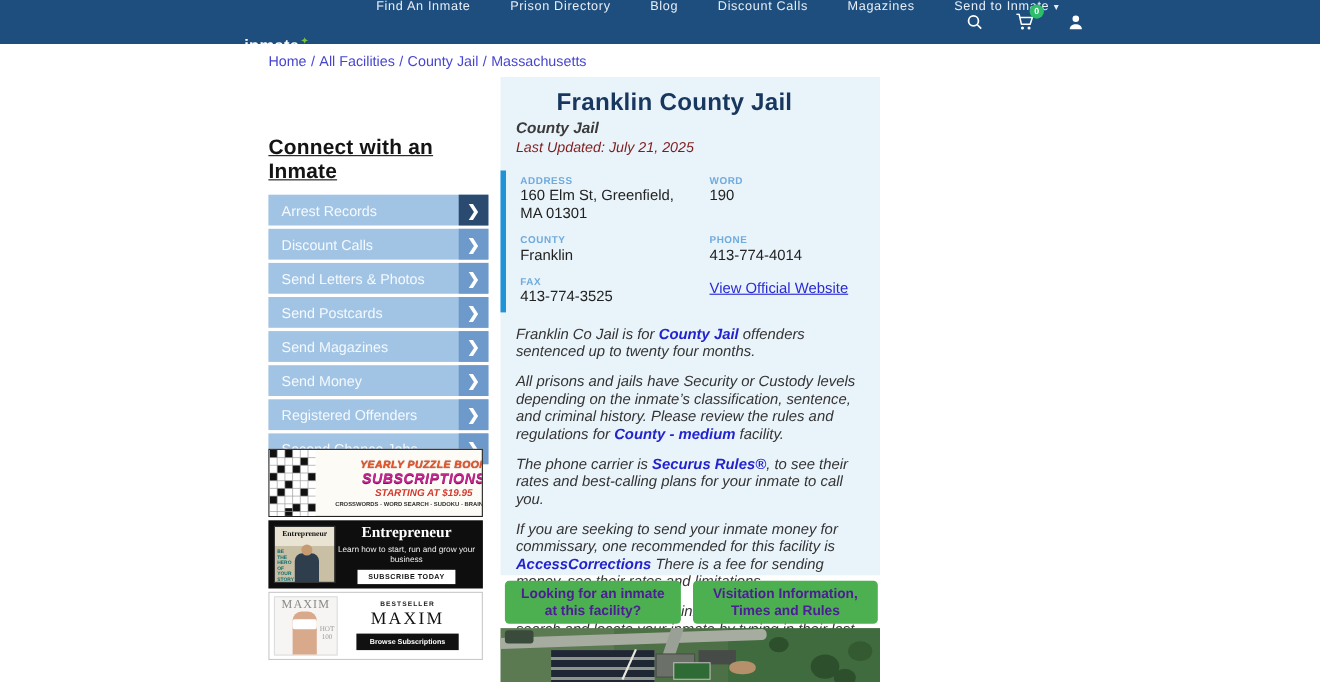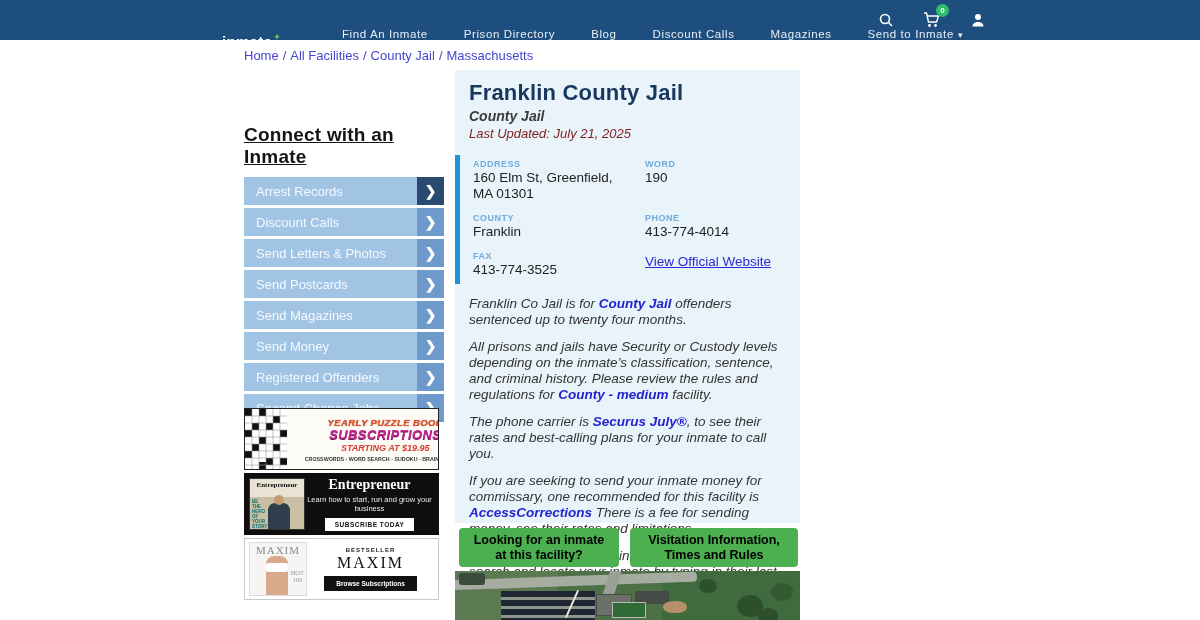--- a/index.html
+++ b/index.html
@@ -6,21 +6,21 @@
   html,body { width:1200px; height:620px; background:#ffffff; overflow:hidden;
               font-family:"Liberation Sans", sans-serif; }
   #app { position:relative; width:1200px; height:448px; background:#fff; }
 
   
   .navbar { position:absolute; left:0; top:0; width:1200px; height:40px; background:#1D4E7E; }
   .logo { position:absolute; left:222px; top:9px; display:flex; align-items:center; cursor:pointer; }
   .logo-inmate { color:#fff; font-weight:bold; font-size:15px; letter-spacing:.3px; }
   .logo-star { color:#7DC242; font-size:9px; margin:-8px 1px 0 1px; }
   .logo-aid { color:#fff; font-weight:bold; font-size:18px; border:1.5px solid #fff; border-radius:2px; padding:0 3px 1px 3px;margin-top:40px; }
-  .nav-links { position:absolute; left:342px; top:0; height:40px; display:flex; align-items:flex-end; gap:36px; }
+  .nav-links { position:absolute; left:342px; top:0; height:40px; display:flex; align-items:flex-start; gap:36px; }
   .nav-link { color:#E8EEF5; font-size:11.5px; letter-spacing:.6px; cursor:pointer; white-space:nowrap; }
   .nav-caret { font-size:9px; margin-left:4px; }
   .nav-icons { position:absolute; left:876px; top:0; height:40px; display:flex; align-items:center; gap:26px; }
   .icon-btn { position:relative; width:20px; height:20px; cursor:pointer; display:flex; align-items:center; justify-content:center; }
   .icon-btn svg { display:block; }
   .cart-badge { position:absolute; right:-7px; top:-6px; min-width:13px; height:13px; border-radius:50%;
                 background:#2EBD6B; color:#fff; font-size:8px; font-weight:bold;
                 display:flex; align-items:center; justify-content:center; }
 
   
@@ -82,37 +82,37 @@
             color:#9B9B9B; line-height:7px; text-align:center; white-space:pre-line; }
   .mx-right { flex:1; text-align:center; }
   .mx-label { font-size:6px; font-weight:bold; letter-spacing:1px; color:#222; }
   .mx-brand { font-family:"Liberation Serif", serif; font-size:16px; letter-spacing:2px; color:#111; margin-top:1px; }
   .mx-btn { display:inline-block; margin-top:3px; background:#111; color:#fff; font-size:6.5px;
             font-weight:bold; padding:4px 12px; cursor:pointer; }
 
   
   .panel { position:absolute; left:455px; top:70px; width:345px; height:453px; background:#E9F3FA; }
   .panel-head { padding:10px 14px 0 14px; }
-  .fac-title { font-size:22px; font-weight:bold; color:#17375E; letter-spacing:.2px; }
+  .fac-title { font-size:22px; font-weight:bold; color:#17375E; letter-spacing:.2px;margin-left:37px; }
   .fac-sub { font-size:14px; font-weight:bold; font-style:italic; color:#3B3B3B; margin-top:2px; }
   .fac-updated { font-size:13px; font-style:italic; color:#7f1d1d; margin-top:2px; }
 
   .info { margin-top:14px; border-left:5px solid #1F93D8; padding:4px 0 6px 13px;
           display:grid; grid-template-columns:172px 1fr; row-gap:11px; }
   .info-label { font-size:9px; font-weight:bold; color:#6FABDC; letter-spacing:.5px; }
   .info-value { font-size:13.5px; color:#222; margin-top:1px; line-height:16px; padding-right:14px; }
   .official-link { font-size:13.5px; color:#2A2AD4; text-decoration:underline; cursor:pointer; display:inline-block; margin-top:3px; }
 
   .paras { padding:2px 14px 0 14px; margin-top:10px; }
   .paras p { font-size:13.5px; font-style:italic; color:#333; line-height:16px; margin-bottom:11px; }
   .inline-link { color:#2323CE; font-weight:bold; cursor:pointer; }
 
   
   .actions { position:absolute; left:459px; top:528px; width:341px; display:flex; gap:11px; }
-  .green-btn { background:#4CAF50; color:#000000; font-weight:bold; font-size:12.5px; line-height:15px;
+  .green-btn { background:#4CAF50; color:#4c1d95; font-weight:bold; font-size:12.5px; line-height:15px;
                border:none; border-radius:4px; padding:5px 8px; height:39px; cursor:pointer;
                display:flex; align-items:center; justify-content:center; text-align:center; }
   .green-btn.b1 { width:160px; }
   .green-btn.b2 { width:168px; }
 
   
   .map { position:absolute; left:455px; top:571px; width:345px; height:49px; overflow:hidden;
          background:linear-gradient(90deg,#5C7A52 0 30%,#4E7047 30% 60%,#3F6B3E 60% 100%); }
   .m-road-top { position:absolute; left:-8px; top:5px; width:250px; height:10px; background:#A7ACA1;
                 transform:rotate(-2deg); border-radius:4px; }
@@ -307,21 +307,21 @@
         <div class="info-value">413-774-3525</div>
       </div>
       <div>
         <a class="official-link">View Official Website</a>
       </div>
     </div>
 
     <div class="paras">
       <p><span>Franklin Co Jail is for </span><a class="inline-link">County Jail</a><span> offenders sentenced up to twenty four months.</span></p>
       <p><span>All prisons and jails have Security or Custody levels depending on the inmate’s classification, sentence, and criminal history. Please review the rules and regulations for </span><a class="inline-link">County - medium</a><span> facility.</span></p>
-      <p><span>The phone carrier is </span><a class="inline-link">Securus July®</a><span>, to see their rates and best-calling plans for your inmate to call you.</span></p>
+      <p><span>The phone carrier is </span><a class="inline-link">Securus Rules®</a><span>, to see their rates and best-calling plans for your inmate to call you.</span></p>
       <p><span>If you are seeking to send your inmate money for commissary, one recommended for this facility is </span><a class="inline-link">AccessCorrections</a><span> There is a fee for sending money, see their rates and limitations.</span></p>
       <p><span>If you are unsure of your inmate’s location, you can search and locate your inmate by typing in their last name, first name or first initial, and/or the offender ID number to get their accurate information immediately </span><a class="inline-link">Registered Offenders</a></p>
     </div>
   </div>
 
   <div class="actions">
     <button class="green-btn b1">Looking for an inmate at this facility?</button>
     <button class="green-btn b2">Visitation Information, Times and Rules</button>
   </div>
 

